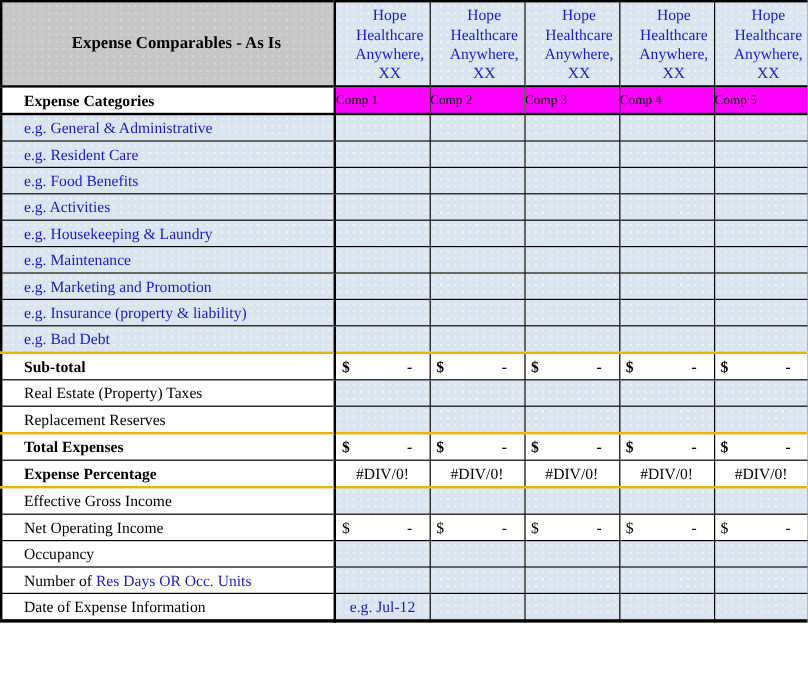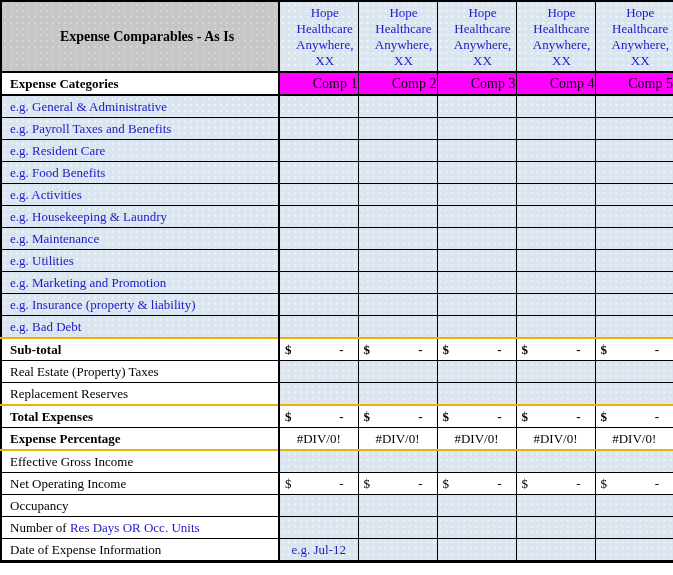--- a/index.html
+++ b/index.html
@@ -30,36 +30,36 @@
   }
   .bggray{
     background-color:#c6c6c6;
     background-image:radial-gradient(circle,#d4d4d4 1px, rgba(0,0,0,0) 1.2px);
     background-size:6px 6px;
   }
   .bgmagenta{background-color:#ff00ff;}
   .blue{color:#1a1acc;}
   .bold{font-weight:bold;}
   .center{text-align:center;}
-  .lbl{padding-left:8px;text-align:left;}
+  .lbl{padding-left:18px;text-align:left;}
   .title-cell{
     text-align:center;
     font-weight:bold;
     font-size:14px;
   }
   .colhead{
     text-align:center;
     font-size:13px;
     line-height:16px;
     white-space:normal;
     padding:1px 2px;
   }
   .comp{
-    text-align:right;
-    font-size:14px;
+    text-align:left;
+    font-size:11px;
     height:20px;
     margin-top:43px;
   }
   tr.hdr td{height:67px;padding-left:14px;}
   tr.compcats td{border-top:2px solid #000;border-bottom:2px solid #000;height:21px;}
   tr.bt2 td{border-top:2px solid #eab308;}
   .acct{
     display:flex;
     justify-content:space-between;
     align-items:center;
@@ -101,28 +101,20 @@
 
   <tr>
     <td class="bgblue blue lbl lblcol">e.g. General &amp; Administrative</td>
     <td class="bgblue"></td>
     <td class="bgblue"></td>
     <td class="bgblue"></td>
     <td class="bgblue"></td>
     <td class="bgblue"></td>
   </tr>
   <tr>
-    <td class="bgblue blue lbl lblcol">e.g. Payroll Taxes and Benefits</td>
-    <td class="bgblue"></td>
-    <td class="bgblue"></td>
-    <td class="bgblue"></td>
-    <td class="bgblue"></td>
-    <td class="bgblue"></td>
-  </tr>
-  <tr>
     <td class="bgblue blue lbl lblcol">e.g. Resident Care</td>
     <td class="bgblue"></td>
     <td class="bgblue"></td>
     <td class="bgblue"></td>
     <td class="bgblue"></td>
     <td class="bgblue"></td>
   </tr>
   <tr>
     <td class="bgblue blue lbl lblcol">e.g. Food Benefits</td>
     <td class="bgblue"></td>
@@ -142,28 +134,20 @@
   <tr>
     <td class="bgblue blue lbl lblcol">e.g. Housekeeping  &amp; Laundry</td>
     <td class="bgblue"></td>
     <td class="bgblue"></td>
     <td class="bgblue"></td>
     <td class="bgblue"></td>
     <td class="bgblue"></td>
   </tr>
   <tr>
     <td class="bgblue blue lbl lblcol">e.g. Maintenance</td>
-    <td class="bgblue"></td>
-    <td class="bgblue"></td>
-    <td class="bgblue"></td>
-    <td class="bgblue"></td>
-    <td class="bgblue"></td>
-  </tr>
-  <tr>
-    <td class="bgblue blue lbl lblcol">e.g. Utilities</td>
     <td class="bgblue"></td>
     <td class="bgblue"></td>
     <td class="bgblue"></td>
     <td class="bgblue"></td>
     <td class="bgblue"></td>
   </tr>
   <tr>
     <td class="bgblue blue lbl lblcol">e.g. Marketing and Promotion</td>
     <td class="bgblue"></td>
     <td class="bgblue"></td>

